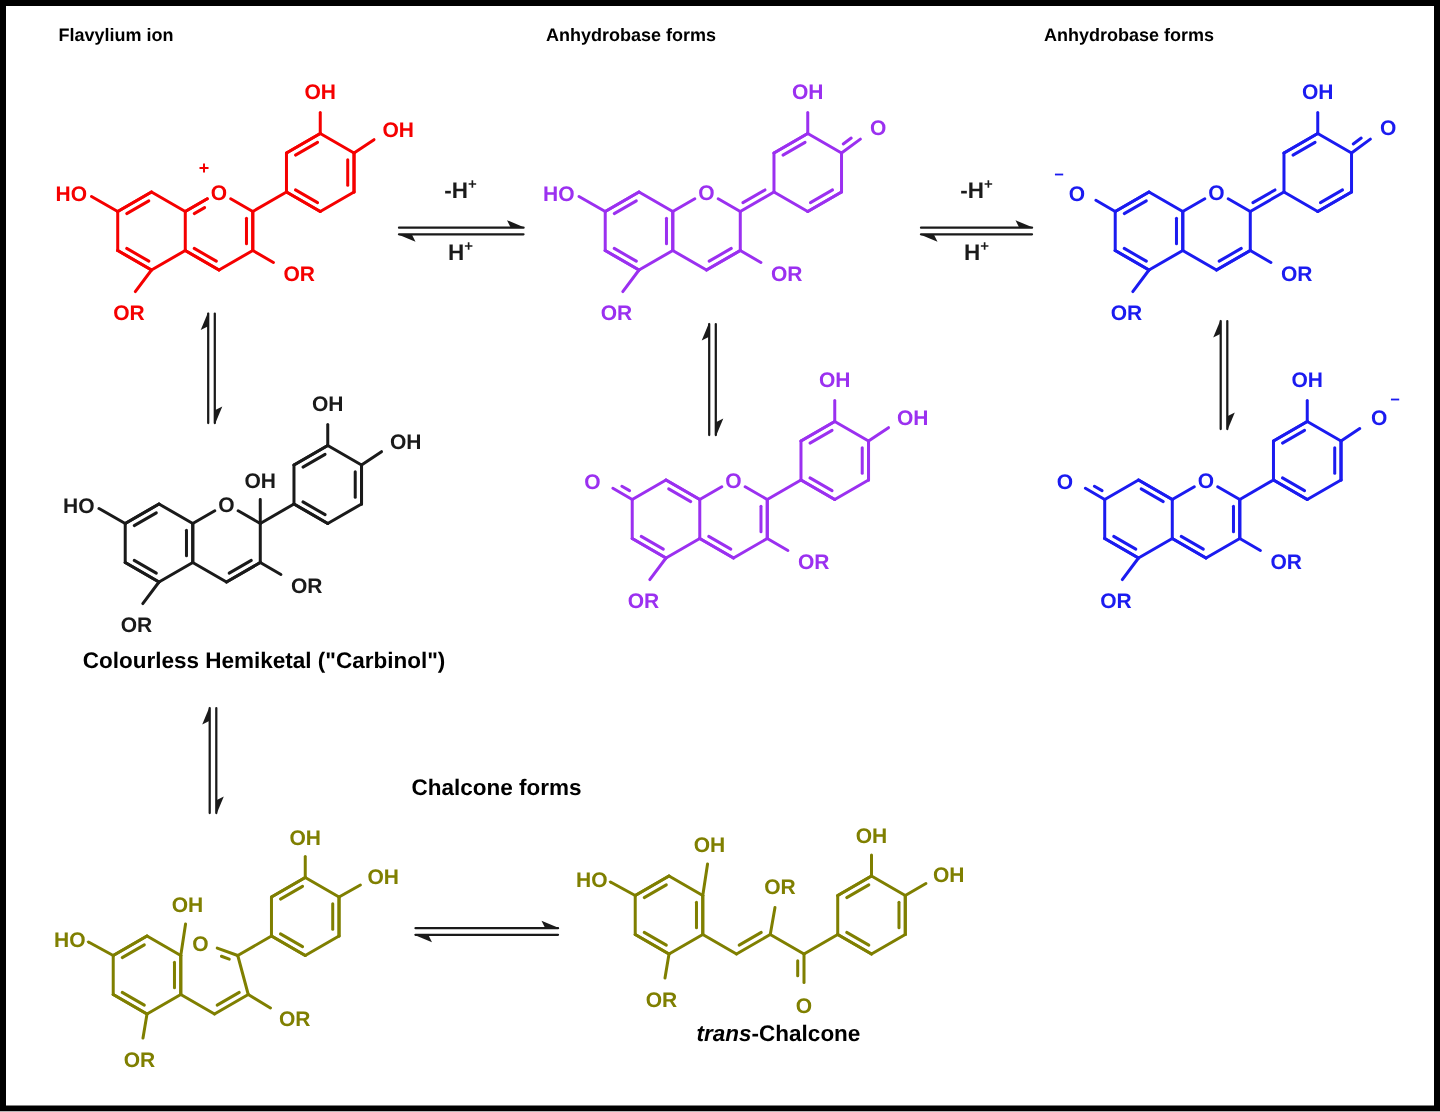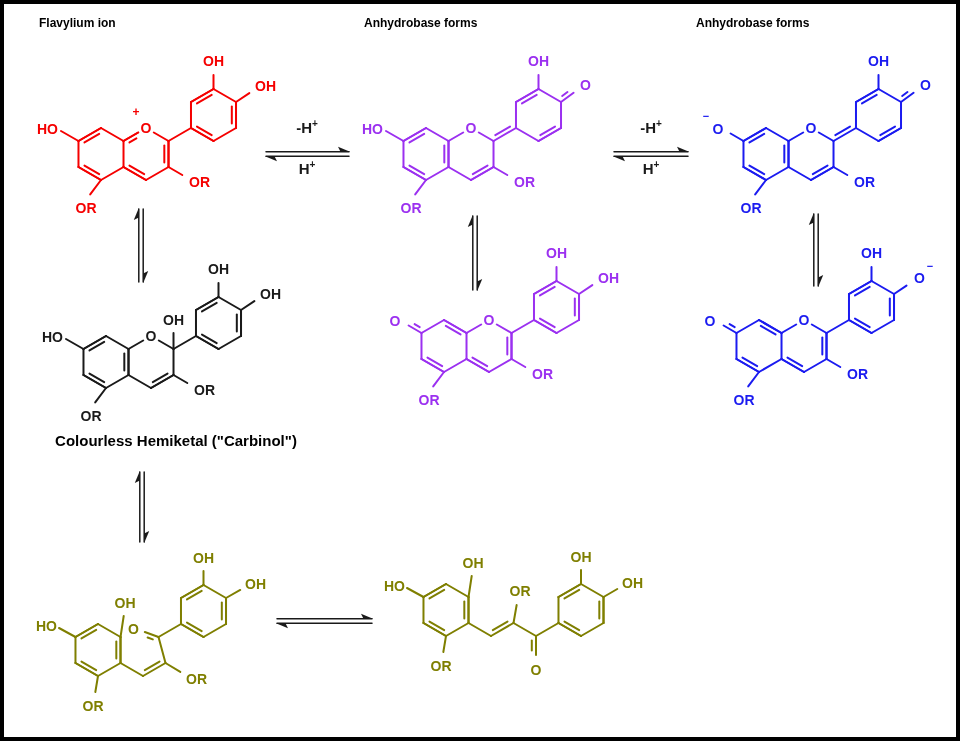--- a/index.html
+++ b/index.html
@@ -437,13 +437,15 @@
   <div class="title" style="left:35px;top:12px;width:240px">Flavylium ion</div>
   <div class="title" style="left:360px;top:12px;width:240px">Anhydrobase forms</div>
   <div class="title" style="left:692px;top:12px;width:240px">Anhydrobase forms</div>
 
   <div class="eqlabel" style="left:272px;top:114px;width:62px"><span>-H</span><sup>+</sup></div>
   <div class="eqlabel" style="left:272px;top:155px;width:62px"><span>H</span><sup>+</sup></div>
   <div class="eqlabel" style="left:616px;top:114px;width:62px"><span>-H</span><sup>+</sup></div>
   <div class="eqlabel" style="left:616px;top:155px;width:62px"><span>H</span><sup>+</sup></div>
 
   <div class="caption" style="left:22px;top:428px;width:300px">Colourless Hemiketal ("Carbinol")</div>
+  <div class="caption" style="left:227px;top:513px;width:200px">Chalcone forms</div>
+  <div class="caption" style="left:415px;top:677px;width:200px"><i>trans</i><span>-Chalcone</span></div>
 </div>
 
 </body></html>

